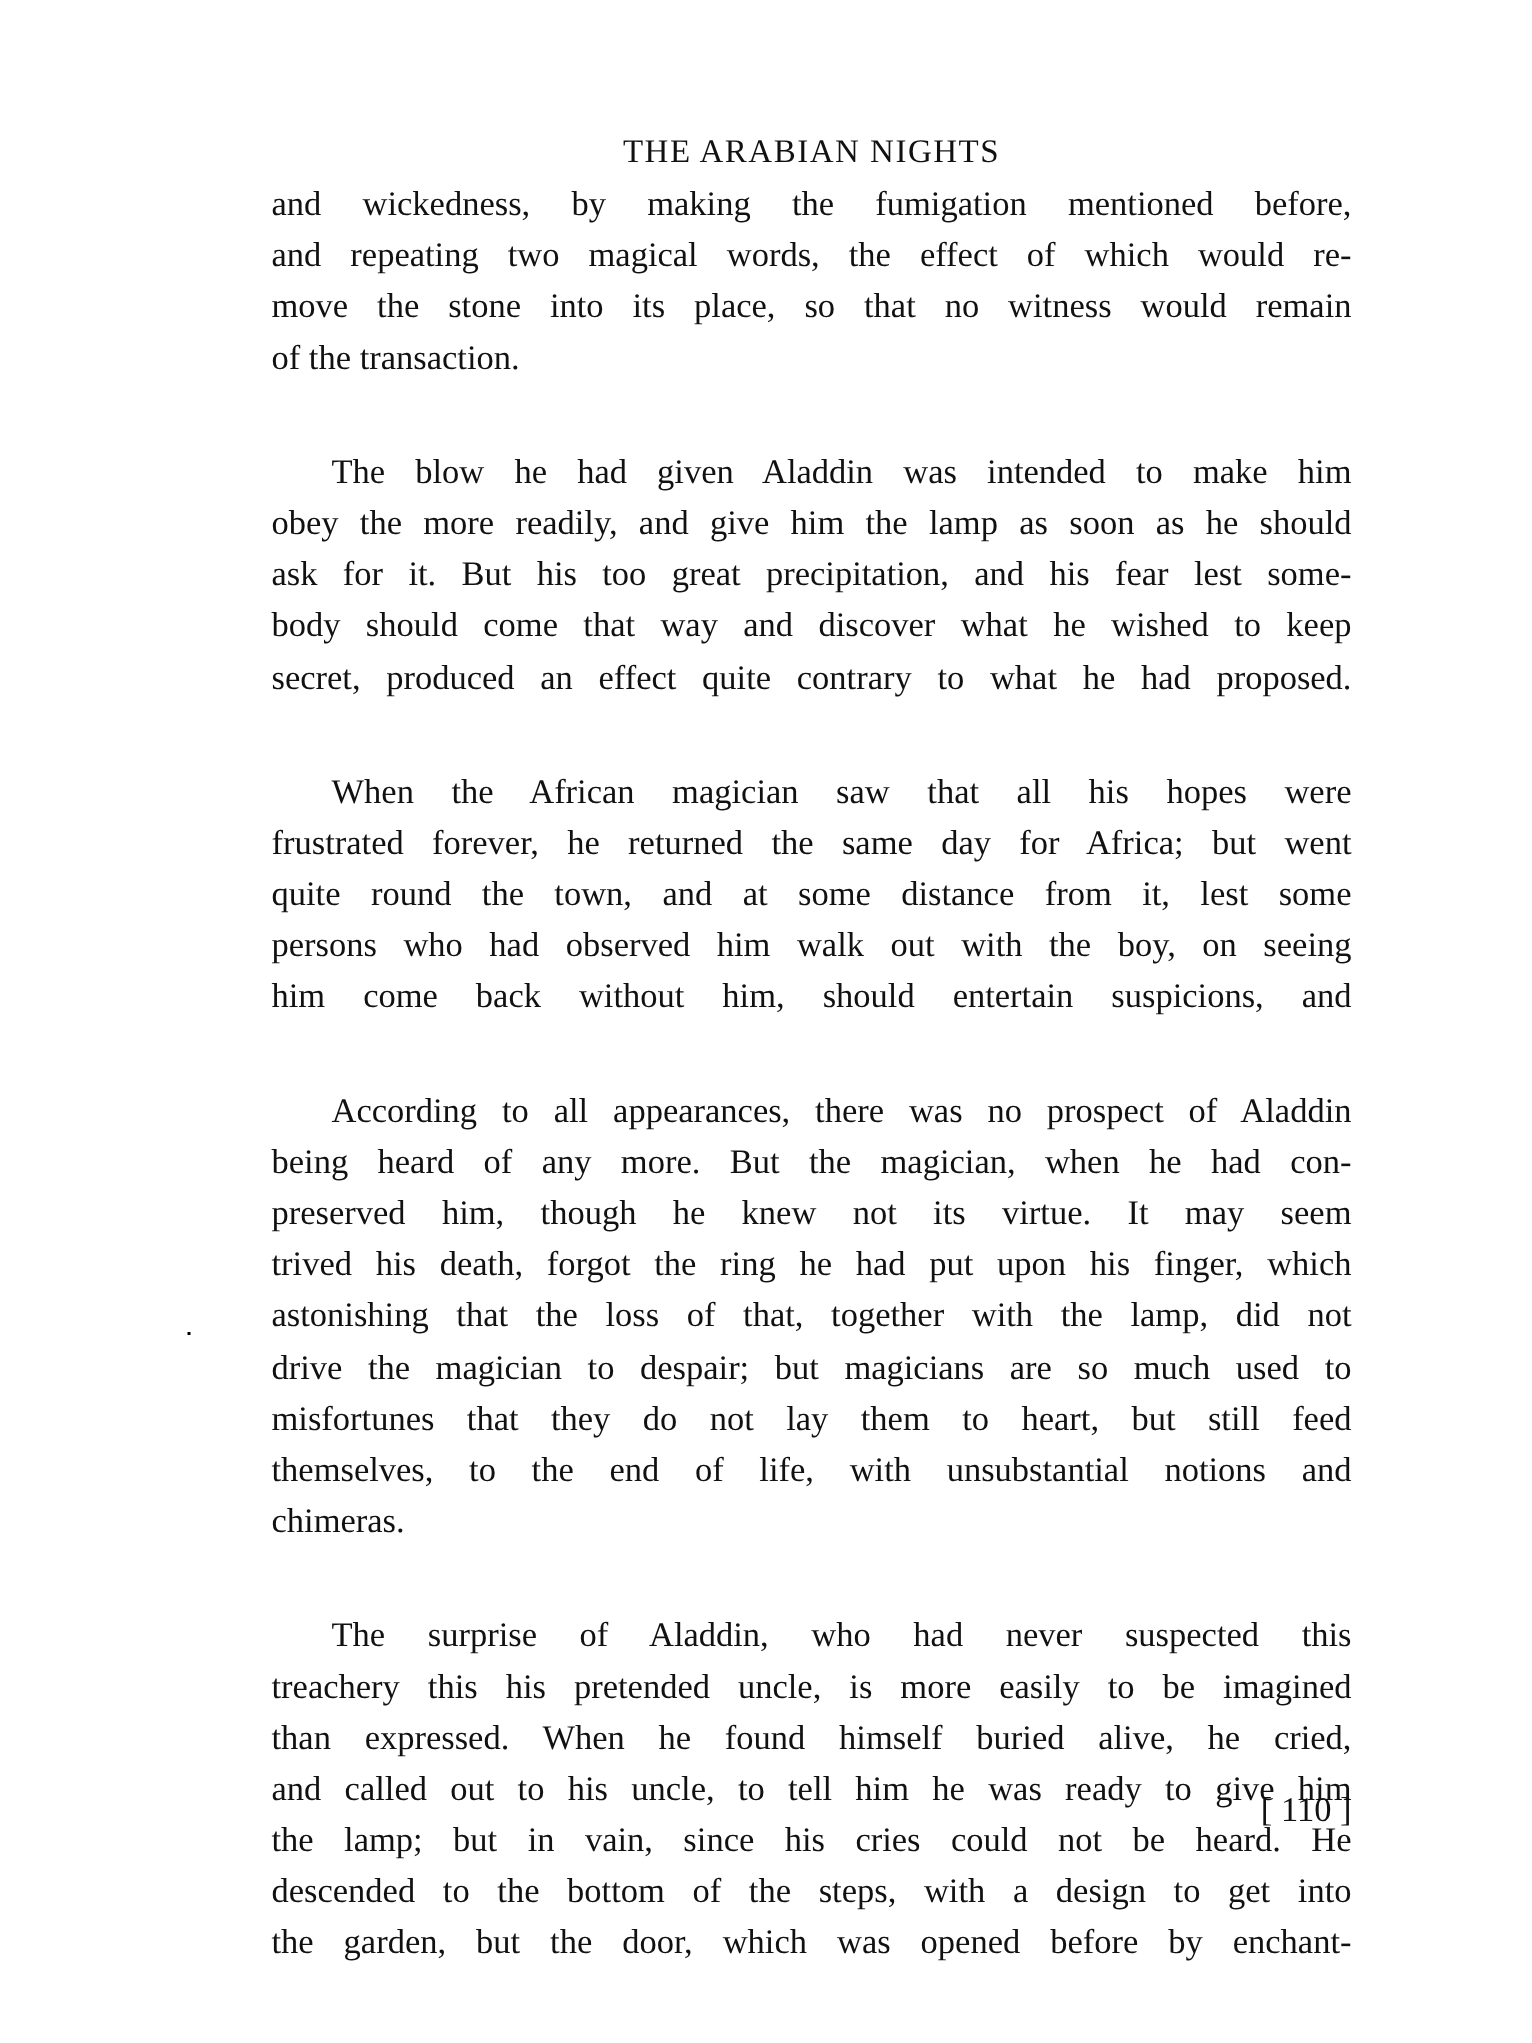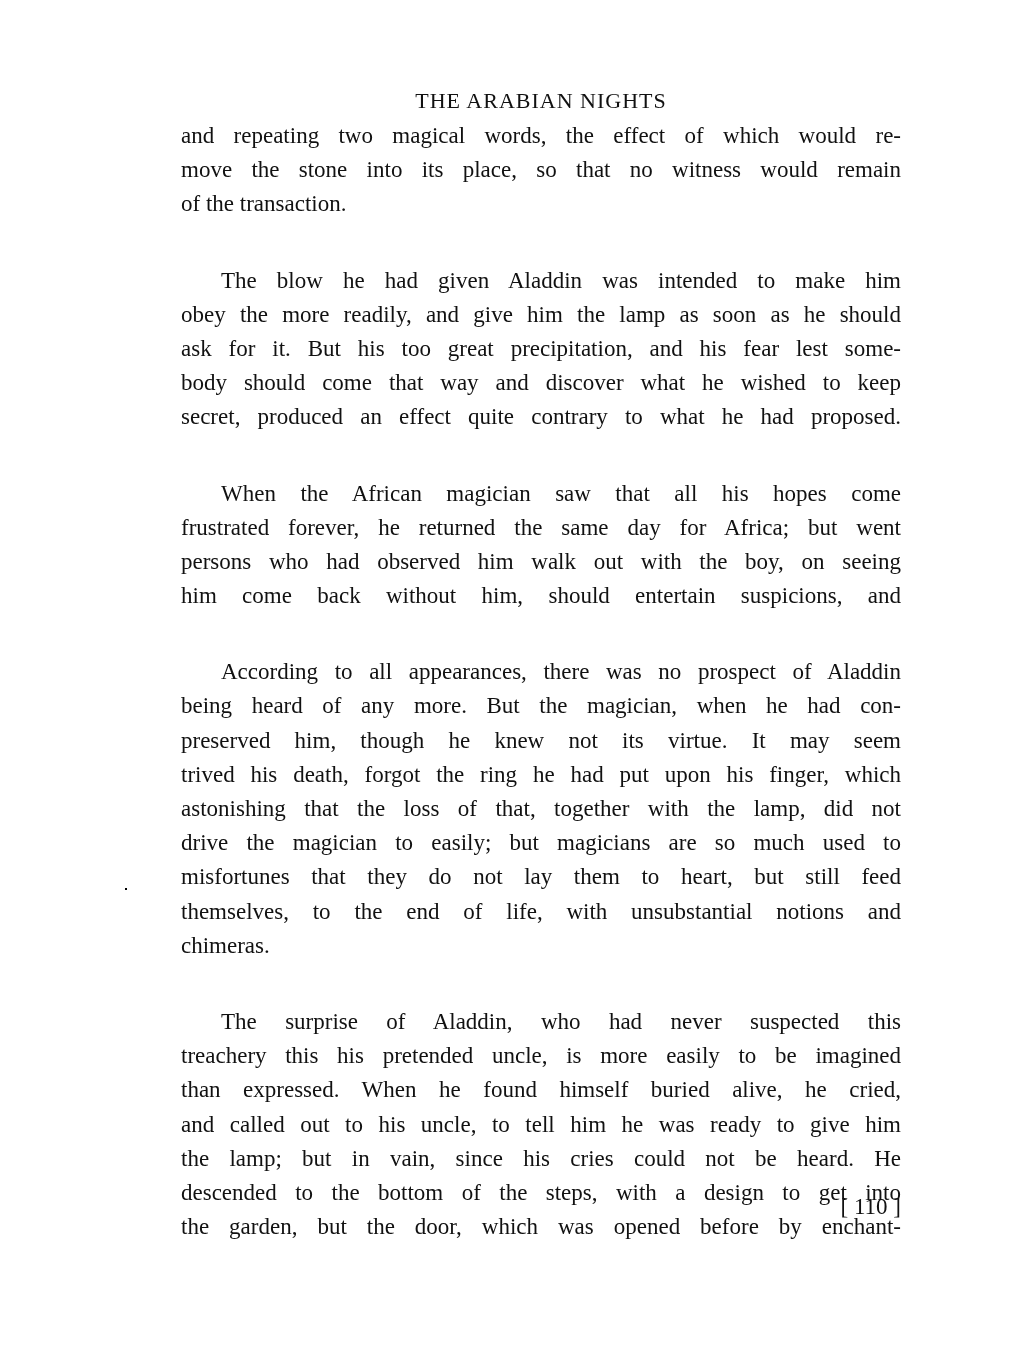--- a/index.html
+++ b/index.html
@@ -72,47 +72,49 @@
 <body>
 
 <div class="speck"></div>
 
 <div class="page">
   <div class="running-head">THE ARABIAN NIGHTS</div>
 
   <div class="body-text">
 
     <div class="paragraph">
+      <span class="line">and wickedness, by making the fumigation mentioned before,</span>
       <span class="line">and repeating two magical words, the effect of which would re-</span>
       <span class="line">move the stone into its place, so that no witness would remain</span>
       <span class="line last">of the transaction.</span>
     </div>
 
     <div class="paragraph">
       <span class="line indent">The blow he had given Aladdin was intended to make him</span>
       <span class="line">obey the more readily, and give him the lamp as soon as he should</span>
       <span class="line">ask for it.  But his too great precipitation, and his fear lest some-</span>
       <span class="line">body should come that way and discover what he wished to keep</span>
       <span class="line">secret, produced an effect quite contrary to what he had proposed.</span>
     </div>
 
     <div class="paragraph">
-      <span class="line indent">When the African magician saw that all his hopes come</span>
+      <span class="line indent">When the African magician saw that all his hopes were</span>
       <span class="line">frustrated forever, he returned the same day for Africa; but went</span>
+      <span class="line">quite round the town, and at some distance from it, lest some</span>
       <span class="line">persons who had observed him walk out with the boy, on seeing</span>
       <span class="line">him come back without him, should entertain suspicions, and</span>
     </div>
 
     <div class="paragraph">
       <span class="line indent">According to all appearances, there was no prospect of Aladdin</span>
       <span class="line">being heard of any more.  But the magician, when he had con-</span>
       <span class="line">preserved him, though he knew not its virtue.  It may seem</span>
       <span class="line">trived his death, forgot the ring he had put upon his finger, which</span>
       <span class="line">astonishing that the loss of that, together with the lamp, did not</span>
-      <span class="line">drive the magician to easily; but magicians are so much used to</span>
+      <span class="line">drive the magician to despair; but magicians are so much used to</span>
       <span class="line">misfortunes that they do not lay them to heart, but still feed</span>
       <span class="line">themselves, to the end of life, with unsubstantial notions and</span>
       <span class="line last">chimeras.</span>
     </div>
 
     <div class="paragraph">
       <span class="line indent">The surprise of Aladdin, who had never suspected this</span>
       <span class="line">treachery this his pretended uncle, is more easily to be imagined</span>
       <span class="line">than expressed.  When he found himself buried alive, he cried,</span>
       <span class="line">and called out to his uncle, to tell him he was ready to give him</span>

